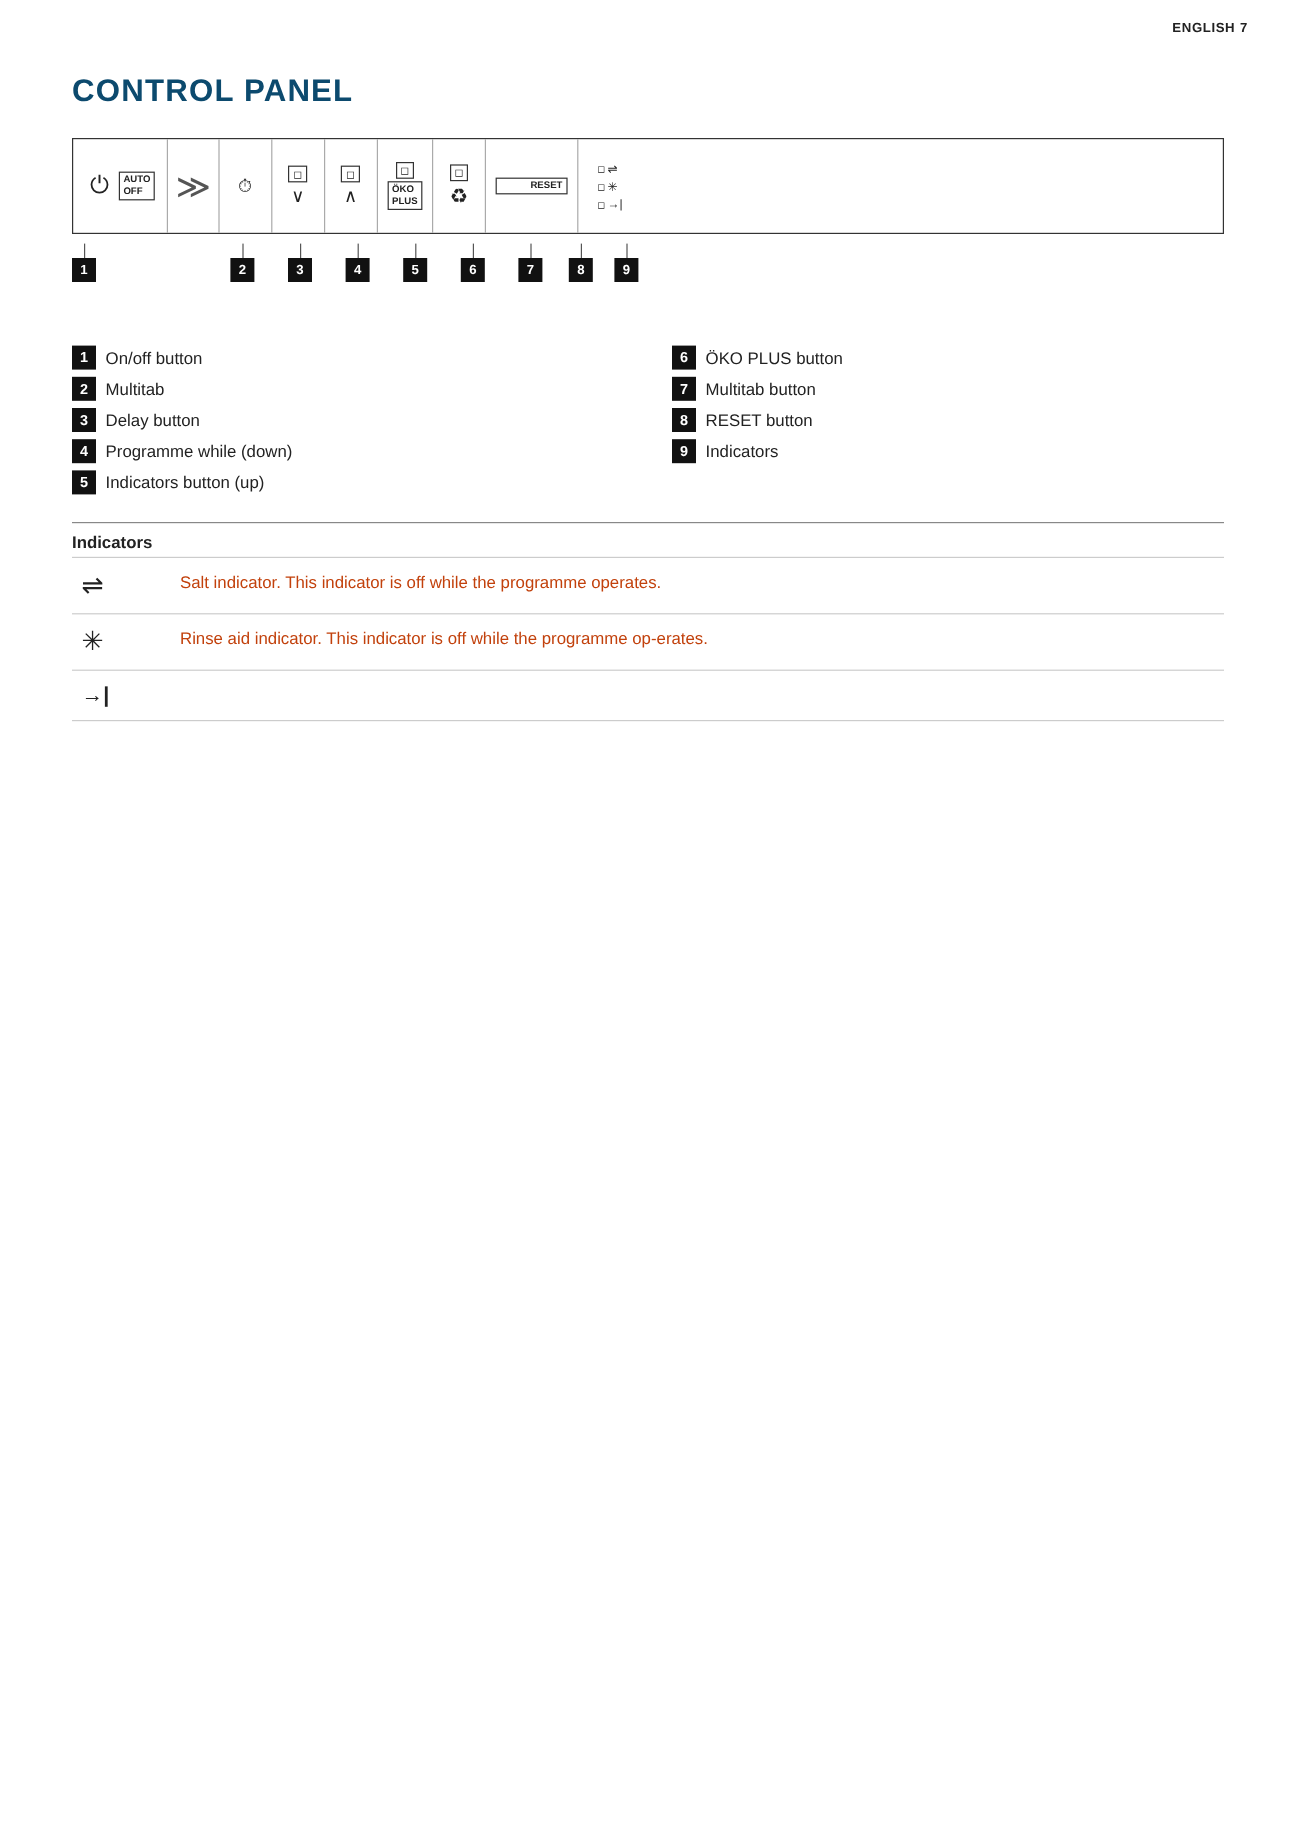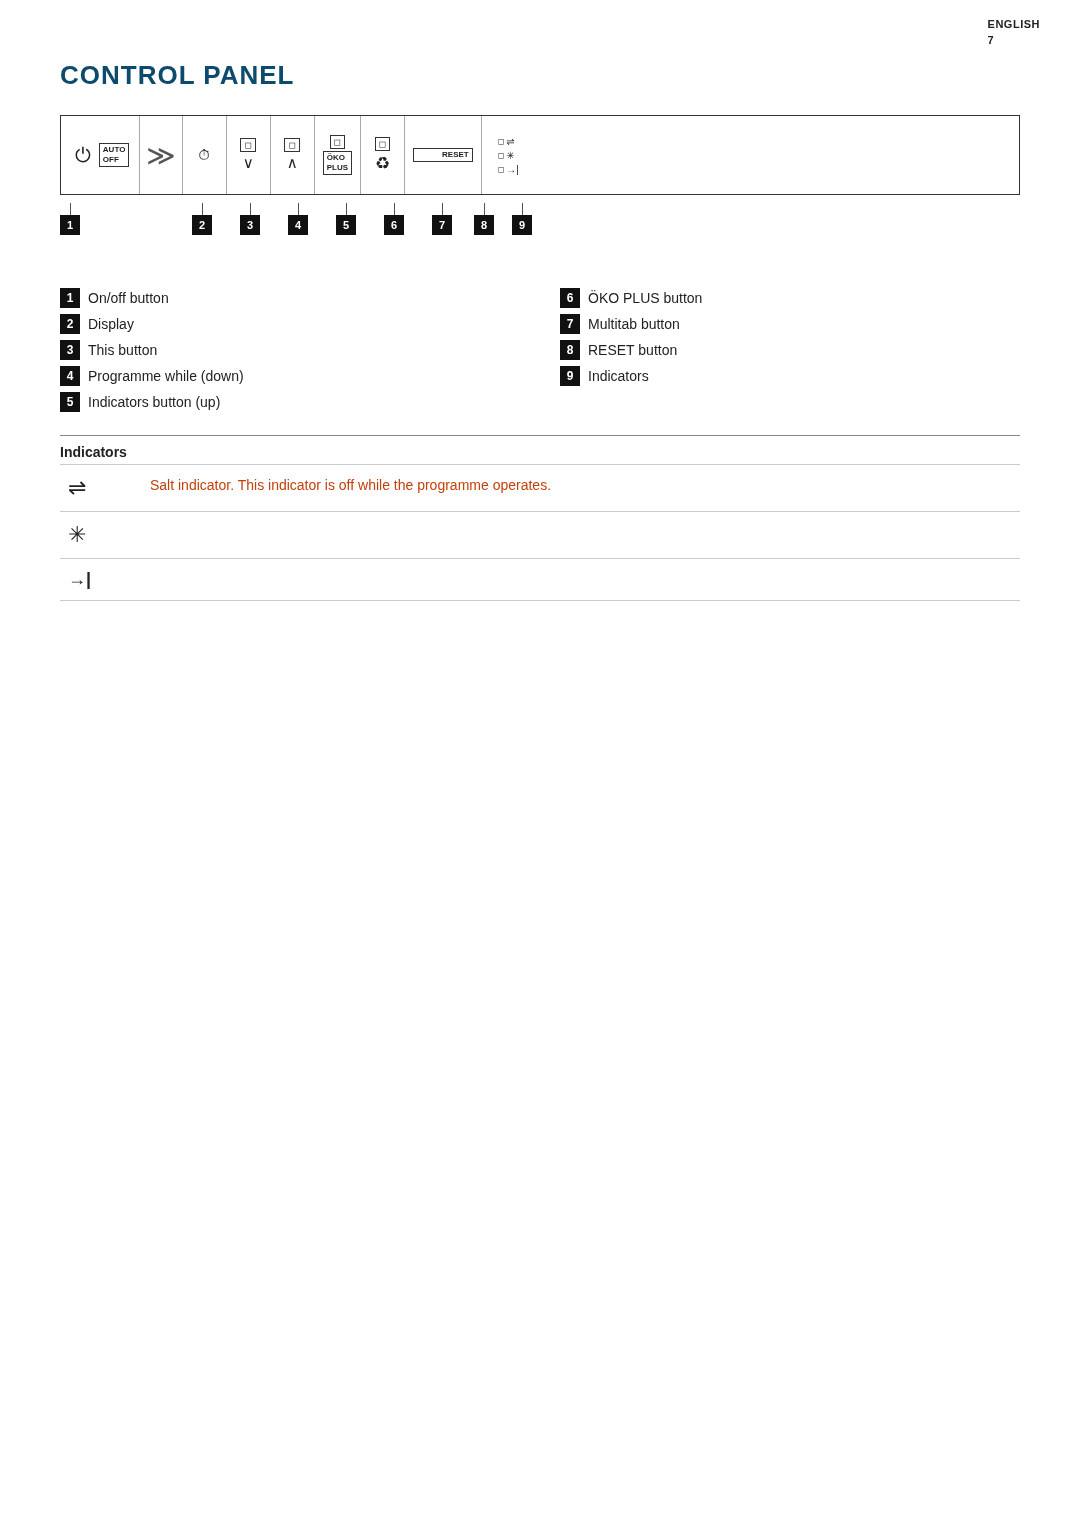--- a/index.html
+++ b/index.html
@@ -16,21 +16,20 @@
     .page-header {
       position: absolute;
       top: 18px;
       right: 40px;
       font-size: 11px;
       font-weight: bold;
       letter-spacing: 0.5px;
       color: #222;
       display: flex;
       gap: 4px;
-      flex-direction: column;
     }
 
     .main-content {
       padding: 60px 60px 40px 60px;
     }
 
     .page-title {
       font-size: 26px;
       font-weight: bold;
       letter-spacing: 1px;
@@ -350,25 +349,25 @@
 
   <div class="items-grid" style="margin-top:10px;">
 
     <div>
       <div class="item-row">
         <span class="item-num">1</span>
         <span class="item-label">On/off button</span>
       </div>
       <div class="item-row">
         <span class="item-num">2</span>
-        <span class="item-label">Display</span>
+        <span class="item-label">Multitab</span>
       </div>
       <div class="item-row">
         <span class="item-num">3</span>
-        <span class="item-label">This button</span>
+        <span class="item-label">Delay button</span>
       </div>
       <div class="item-row">
         <span class="item-num">4</span>
         <span class="item-label">Programme while (down)</span>
       </div>
       <div class="item-row">
         <span class="item-num">5</span>
         <span class="item-label">Indicators button (up)</span>
       </div>
     </div>
@@ -400,20 +399,21 @@
       <div class="ind-symbol">
         <span style="font-size:22px; font-style:normal;">⇌</span>
       </div>
       <div class="ind-desc">Salt indicator. This indicator is off while the programme operates.</div>
     </div>
 
     <div class="indicator-row">
       <div class="ind-symbol">
         <span style="font-size:22px;">✳</span>
       </div>
+      <div class="ind-desc">Rinse aid indicator. This indicator is off while the programme op-erates.</div>
     </div>
 
     <div class="indicator-row">
       <div class="ind-symbol">
         <span style="font-size:18px; font-weight:bold;">→|</span>
       </div>
     </div>
   </div>
 
 </div>

